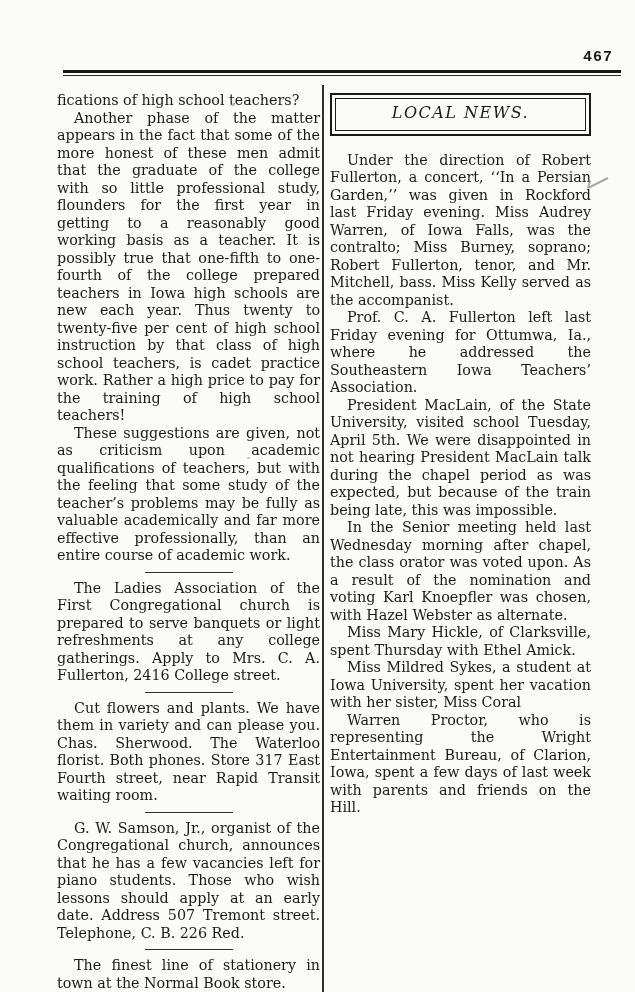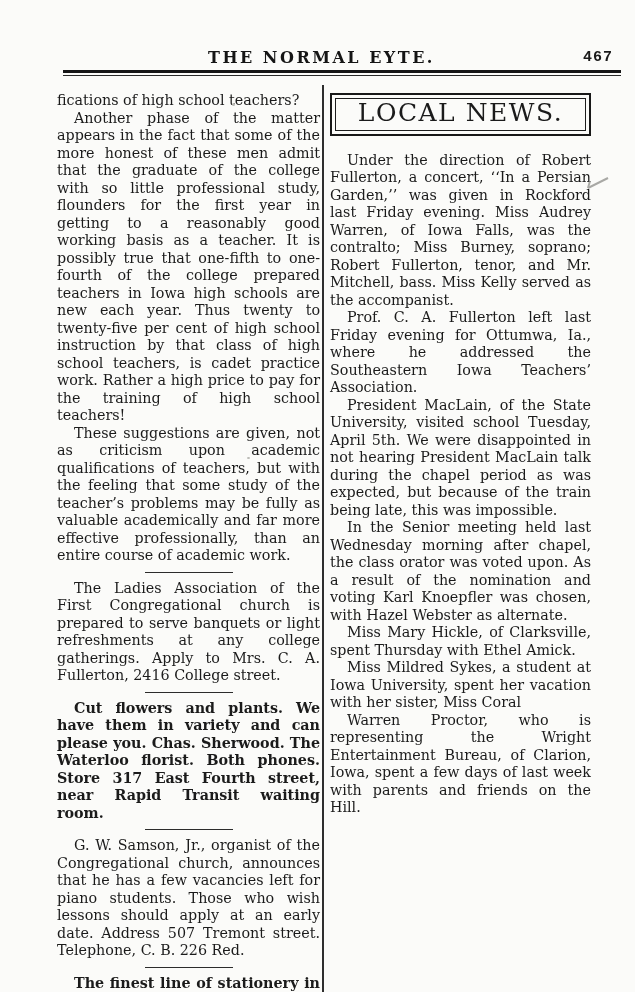--- a/index.html
+++ b/index.html
@@ -23,50 +23,49 @@
     border-top:3px solid #161616; border-bottom:1px solid #2a2a2a;
   }
   .col-divider {
     position:absolute; top:85px; bottom:0; left:322px; width:2px;
     background:#2e2e2e;
   }
   
   .col { position:absolute; font-size:14.3px; line-height:17.5px; text-align:justify; }
   .col p { margin:0; text-indent:17px; }
   .col p.noindent { text-indent:0; }
-  .col p.bold { font-weight:bold; }
+  .col p.bold { font-weight:normal; }
   .left-col  { top:92px; left:57px;  width:263px; }
   .right-col { top:93px; left:330px; width:261px; }
   .section-rule {
     width:88px; height:0; border-top:1.5px solid #2c2c2c;
     margin:7px auto 7px auto;
   }
   
   .news-box {
     border:2.5px solid #181818; padding:3px; margin:0 0 16px 0;
     background:#fbfbf9;
   }
   .news-box-inner {
     border:1.5px solid #1d1d1d; text-align:center;
-    font-size:25px; letter-spacing:1.5px; padding:5px 0 8px 0;
+    font-size:16px; letter-spacing:1.5px; padding:5px 0 8px 0;font-style:italic;
   }
   
   .check-mark { position:absolute; left:585px; top:173px; opacity:.75; }
   
   .speck { position:absolute; background:#b9b9b4; border-radius:50%; }
   .speck.s1 { left:232px; top:103px; width:3px; height:3px; }
   .speck.s2 { left:247px; top:457px; width:3px; height:2px; }
 </style>
 </head>
 <body>
 
 <div class="page">
 
   <div class="header-row">
-    <div class="pub-title">THE NORMAL EYTE.</div>
     <div class="page-num">467</div>
   </div>
 
   <div class="double-rule"></div>
   <div class="col-divider"></div>
 
   <div class="col left-col">
     <p class="noindent">fications of high school teachers?</p>
     <p>Another phase of the matter appears in the fact that some of the more honest of these men admit that the graduate of the college with so little professional study, flounders for the first year in getting to a reasonably good working basis as a teacher. It is possibly true that one-fifth to one-fourth of the college prepared teachers in Iowa high schools are new each year. Thus twenty to twenty-five per cent of high school instruction by that class of high school teachers, is cadet practice work. Rather a high price to pay for the training of high school teachers!</p>
     <p>These suggestions are given, not as criticism upon academic qualifications of teachers, but with the feeling that some study of the teacher’s problems may be fully as valuable academically and far more effective professionally, than an entire course of academic work.</p>

